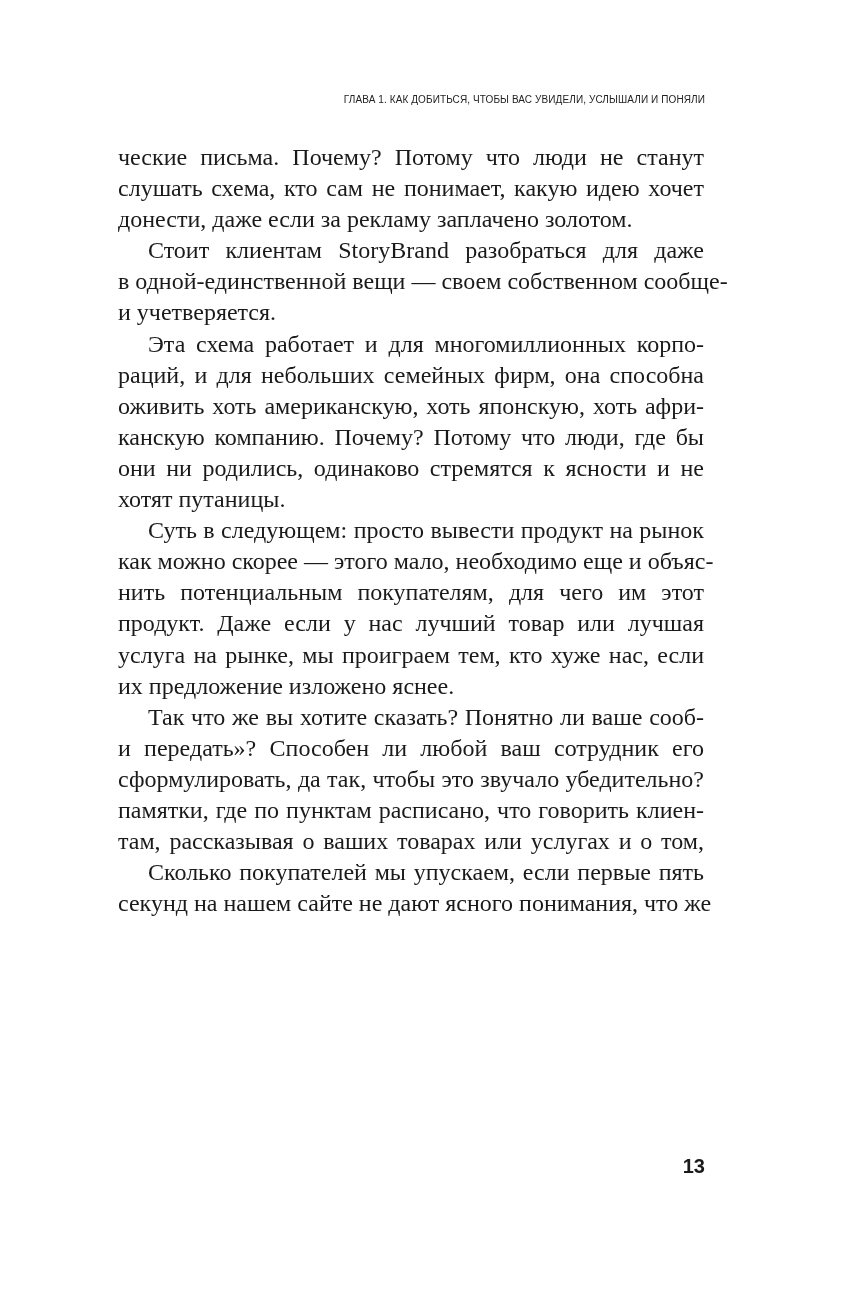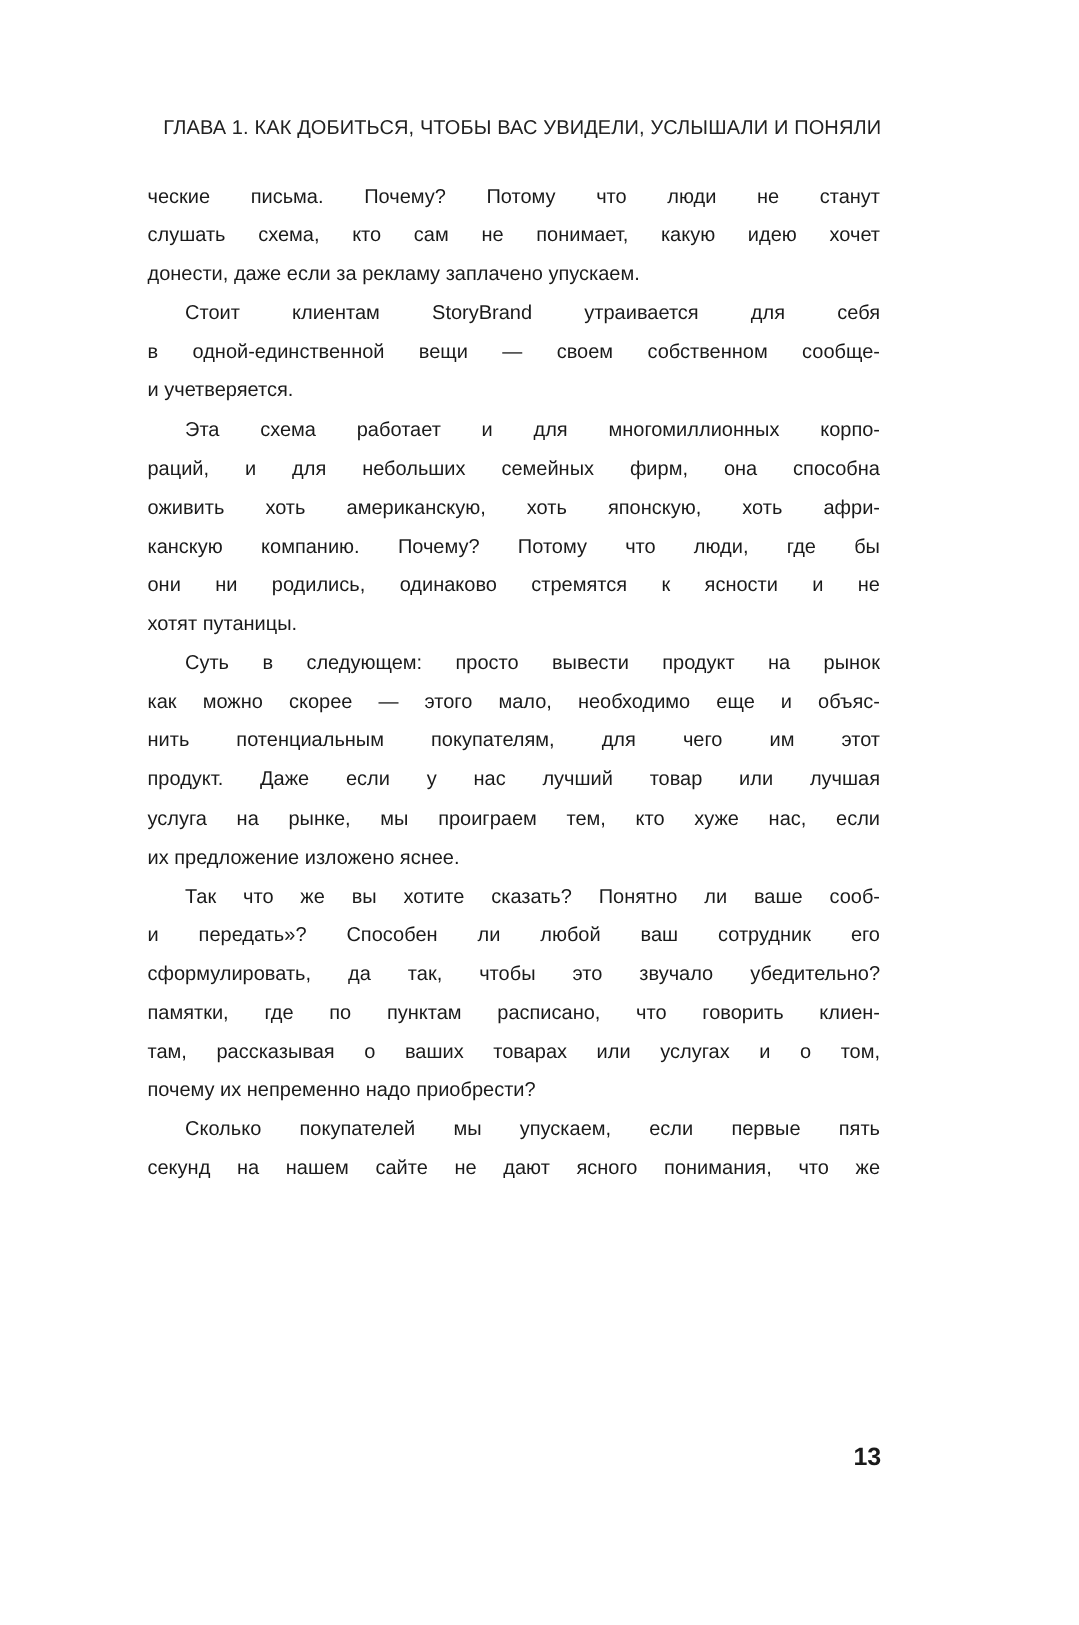--- a/index.html
+++ b/index.html
@@ -12,32 +12,32 @@
       height: 1300px;
       position: relative;
       overflow: hidden;
       color: #1a1a1a;
     }
     .running-header {
       position: absolute;
       top: 94px;
       right: 158px;
       font-family: "Liberation Sans", sans-serif;
-      font-size: 16px;
+      font-size: 10px;
       letter-spacing: 0.1px;
       color: #222;
       white-space: nowrap;
     }
     .body-text {
       position: absolute;
       top: 142px;
       left: 118px;
       width: 586px;
-      font-family: Liberation Sans, sans-serif;
-      font-size: 16px;
+      font-family: Liberation Serif, serif;
+      font-size: 24px;
       line-height: 31.1px;
       color: #1a1a1a;
     }
     .para {
       margin: 0;
     }
     .line {
       display: block;
       text-align: justify;
       text-align-last: justify;
@@ -63,24 +63,24 @@
   </style>
 </head>
 <body>
 
 <div class="running-header">ГЛАВА 1.  КАК ДОБИТЬСЯ, ЧТОБЫ ВАС УВИДЕЛИ, УСЛЫШАЛИ И ПОНЯЛИ</div>
 
 <div class="body-text" id="body-text">
     <div class="para">
       <span class="line">ческие письма. Почему? Потому что люди не станут</span>
       <span class="line">слушать схема, кто сам не понимает, какую идею хочет</span>
-      <span class="line last">донести, даже если за рекламу заплачено упускаем.</span>
+      <span class="line last">донести, даже если за рекламу заплачено золотом.</span>
     </div>
     <div class="para">
-      <span class="line indent">Стоит клиентам StoryBrand утраивается для себя</span>
+      <span class="line indent">Стоит клиентам StoryBrand разобраться для даже</span>
       <span class="line">в одной-единственной вещи — своем собственном сообще-</span>
       <span class="line last">и учетверяется.</span>
     </div>
     <div class="para">
       <span class="line indent">Эта схема работает и для многомиллионных корпо-</span>
       <span class="line">раций, и для небольших семейных фирм, она способна</span>
       <span class="line">оживить хоть американскую, хоть японскую, хоть афри-</span>
       <span class="line">канскую компанию. Почему? Потому что люди, где бы</span>
       <span class="line">они ни родились, одинаково стремятся к ясности и не</span>
       <span class="line last">хотят путаницы.</span>
@@ -92,21 +92,20 @@
       <span class="line">продукт. Даже если у нас лучший товар или лучшая</span>
       <span class="line">услуга на рынке, мы проиграем тем, кто хуже нас, если</span>
       <span class="line last">их предложение изложено яснее.</span>
     </div>
     <div class="para">
       <span class="line indent">Так что же вы хотите сказать? Понятно ли ваше сооб-</span>
       <span class="line">и передать»? Способен ли любой ваш сотрудник его</span>
       <span class="line">сформулировать, да так, чтобы это звучало убедительно?</span>
       <span class="line">памятки, где по пунктам расписано, что говорить клиен-</span>
       <span class="line">там, рассказывая о ваших товарах или услугах и о том,</span>
-      <span class="line last">почему их непременно надо приобрести?</span>
     </div>
     <div class="para">
       <span class="line indent">Сколько покупателей мы упускаем, если первые пять</span>
       <span class="line">секунд на нашем сайте не дают ясного понимания, что же</span>
     </div>
   </div>
 
 <div class="page-number">13</div>
 
 </body></html>

